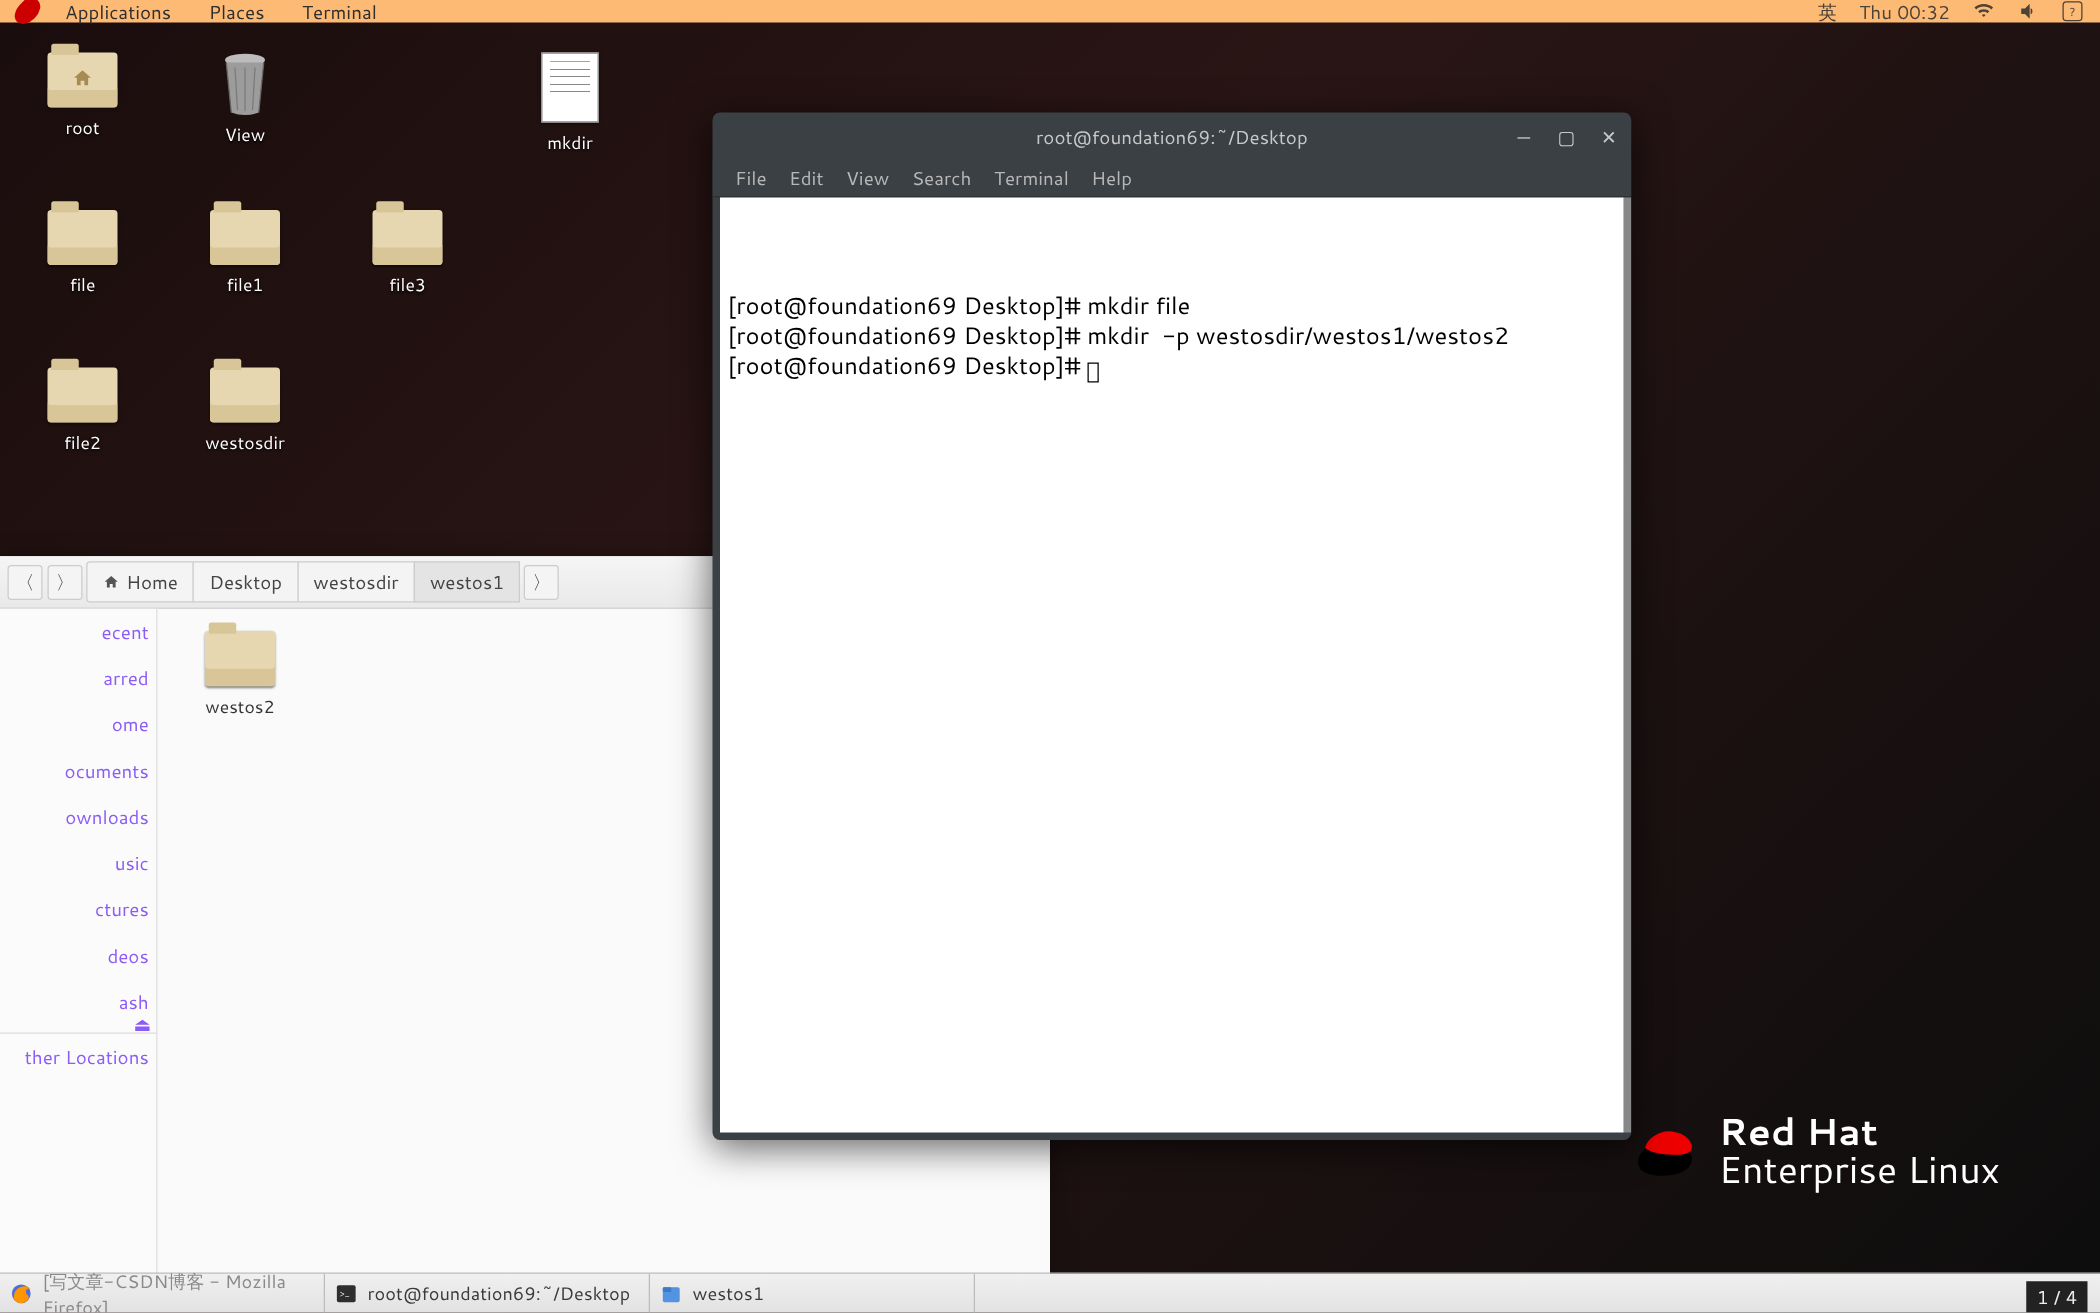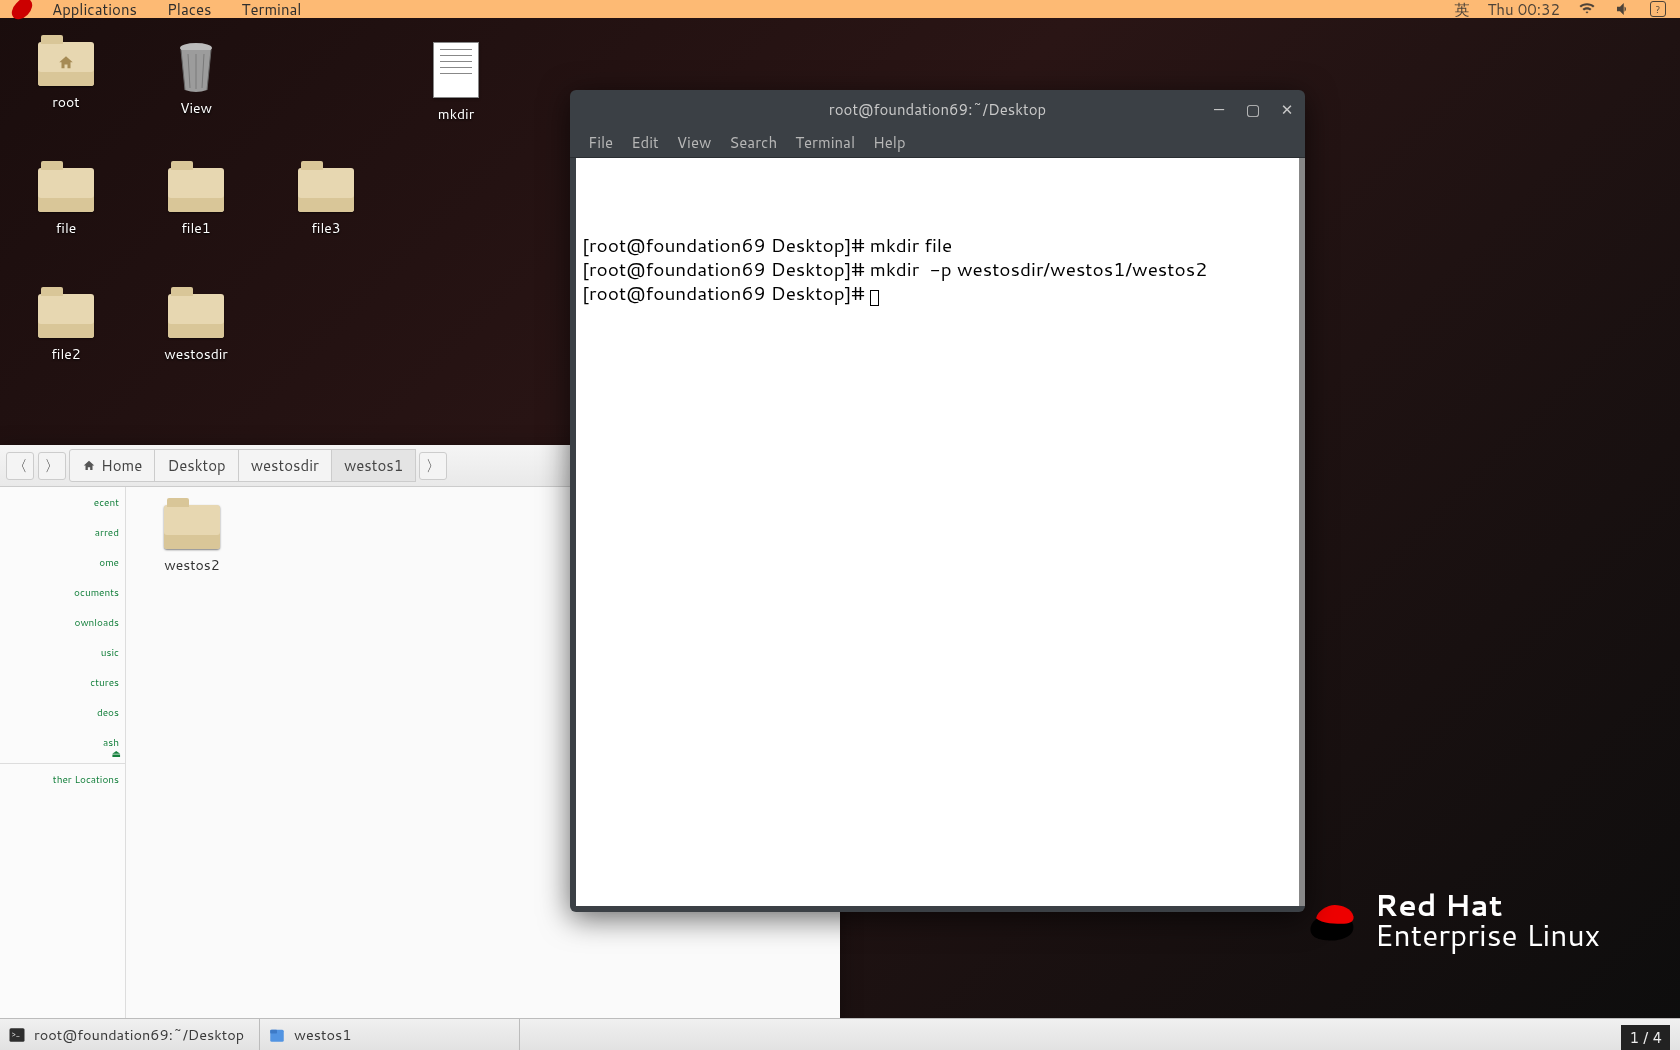--- a/index.html
+++ b/index.html
@@ -27,21 +27,21 @@
 
 
 .fm-window { position:absolute; top:445px; left:0; width:840px; height:580px; background:#fafafa; display:flex; flex-direction:column; box-shadow:0 4px 20px rgba(0,0,0,.4); z-index:5; }
 .fm-toolbar { height:42px; background:linear-gradient(#f5f5f5,#e9e9e9); border-bottom:1px solid #ccc; display:flex; align-items:center; gap:4px; padding:0 6px; color:#444; font-size:15px; }
 .nav-btn { width:28px; height:28px; border:1px solid #ccc; background:#f4f4f4; border-radius:3px; display:flex; align-items:center; justify-content:center; }
 .pathbar { display:flex; }
 .path-seg { padding:5px 12px; border:1px solid #ccc; margin-left:-1px; background:#f4f4f4; cursor:default; display:flex; align-items:center; gap:5px; }
 .path-seg.first { border-radius:3px 0 0 3px; }
 .path-seg.active { background:#e4e4e4; }
 .fm-body { flex:1; display:flex; }
-.fm-sidebar { width:126px; border-right:1px solid #ddd; background:#fbfbfb; color:#15803d; font-size:10px; }
+.fm-sidebar { width:126px; border-right:1px solid #ddd; background:#fbfbfb; color:#8b5cf6; font-size:15px; }
 .sb-item { padding:8px 6px 8px 0; text-align:right; }
 .sb-item.sep { border-top:1px solid #ddd; margin-top:6px; position:relative; }
 .sb-eject { position:absolute; right:4px; top:-18px; }
 .fm-content { flex:1; padding:14px; display:flex; flex-wrap:wrap; align-content:flex-start; }
 .fm-content .d-icon { position:static; color:#333; text-shadow:none; margin:4px; }
 
 
 .term-window { position:absolute; top:90px; left:570px; width:735px; height:822px; background:#3b4045; border-radius:6px; box-shadow:0 6px 30px rgba(0,0,0,.6); z-index:8; display:flex; flex-direction:column; overflow:hidden; }
 .term-title { height:38px; display:flex; align-items:center; justify-content:center; color:#c8c8c8; font-size:15px; position:relative; }
 .term-ctrls { position:absolute; right:8px; display:flex; gap:14px; }
@@ -212,20 +212,29 @@
     </svg>
   <div>
     <div class="brand-txt1">Red Hat</div>
     <div class="brand-txt2">Enterprise Linux</div>
   </div>
 </div>
 <div class="wm">https://blog.csdn.net/gd_luf_1_4</div>
 <div class="pagebadge">1 / 4</div>
 
 <div class="taskbar" id="taskbar">
+    <div class="task inactive">
+      <span class="task-icon">
+        <svg width="18" height="18" viewBox="0 0 24 24">
+          <circle cx="12" cy="12" r="10" fill="#4a6ee0"></circle>
+          <path d="M4 16c0-7 5-12 12-12 4 0 6 3 6 3-1-1-5-1-5 3 0 3 3 3 3 6 0 4-5 6-8 6-5 0-8-3-8-6z" fill="#ff9500"></path>
+        </svg>
+      </span>
+      <span>[写文章-CSDN博客 - Mozilla Firefox]</span>
+    </div>
     <div class="task">
       <span class="task-icon">
         <svg width="18" height="18" viewBox="0 0 24 24">
           <rect x="2" y="3" width="20" height="18" rx="2" fill="#2e2e2e"></rect>
           <text x="5" y="15" fill="#ddd" font-size="10" font-family="monospace">&gt;_</text>
         </svg>
       </span>
       <span>root@foundation69:~/Desktop</span>
     </div>
     <div class="task">

